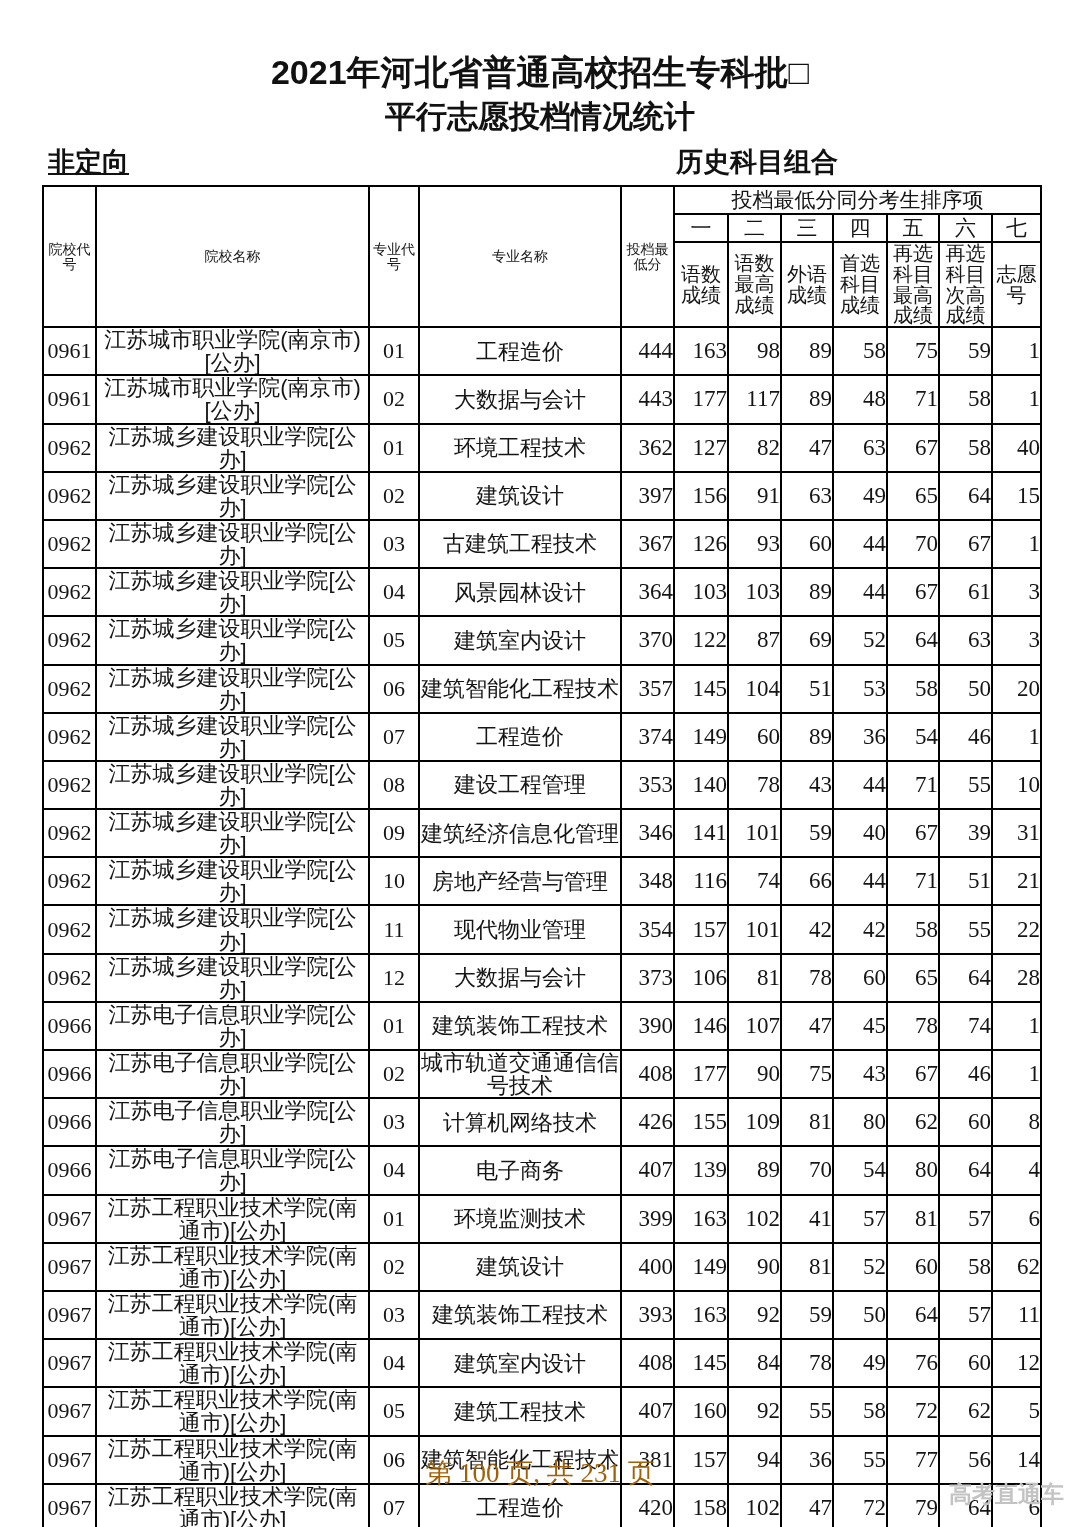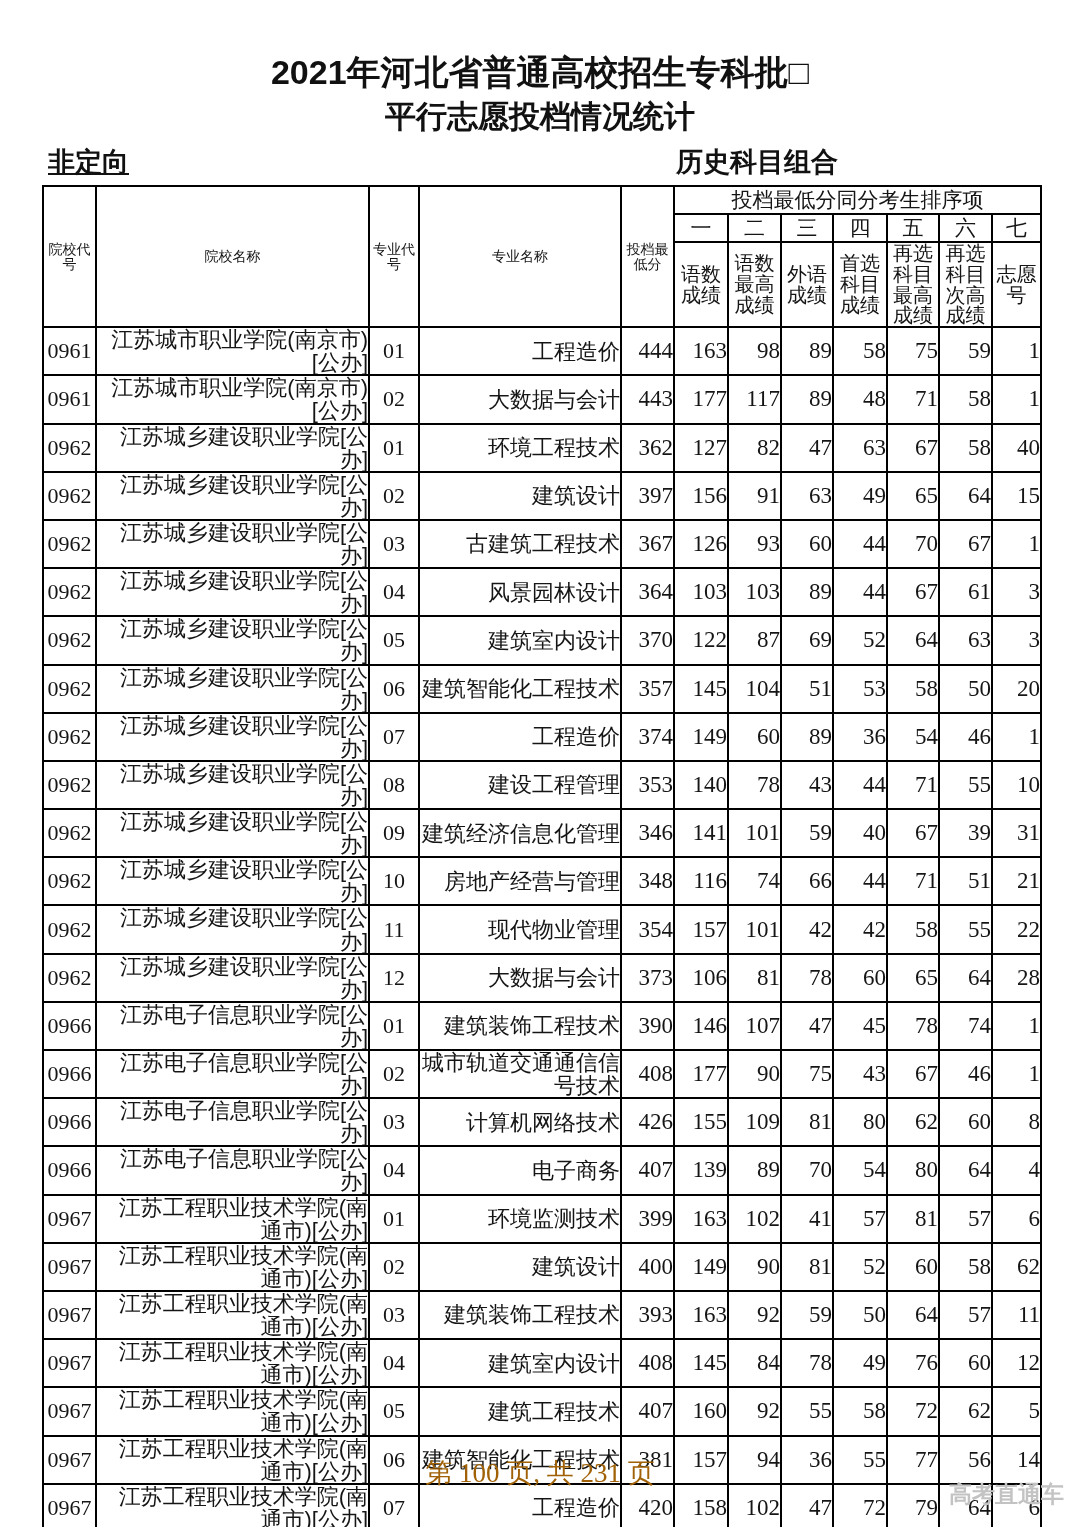--- a/index.html
+++ b/index.html
@@ -39,21 +39,21 @@
   th.group-hdr { height:26px; font-size:21px;border-radius:8px; }
   tr.rank-row th { height:26px; font-size:21px; }
   tr.rank-label-row th { height:78px; font-size:20px; padding:0 3px; }
   th.span-hdr { font-size:14px; padding:0 3px; word-break:break-all; }
   tbody td { height:45px; font-size:22px; color:#151515; }
   td.code {
     text-align:center;
     font-family:"Liberation Serif","DejaVu Serif",serif; font-size:22px;
   }
   td.name {
-    text-align:right; padding:0 4px; line-height:1.05;
+    text-align:center; padding:0 4px; line-height:1.05;
     word-break:break-all; font-size:22px;margin-top:27px;
   }
   td.num {
     text-align:right; padding-right:7px;
     font-family:"Liberation Serif","DejaVu Serif",serif; font-size:23px;
   }
   .footer {
     position:absolute; top:1455px; left:0; width:100%;
     text-align:center; font-size:27px; color:#a16207;
     font-family:"Liberation Serif","DejaVu Serif",serif;

